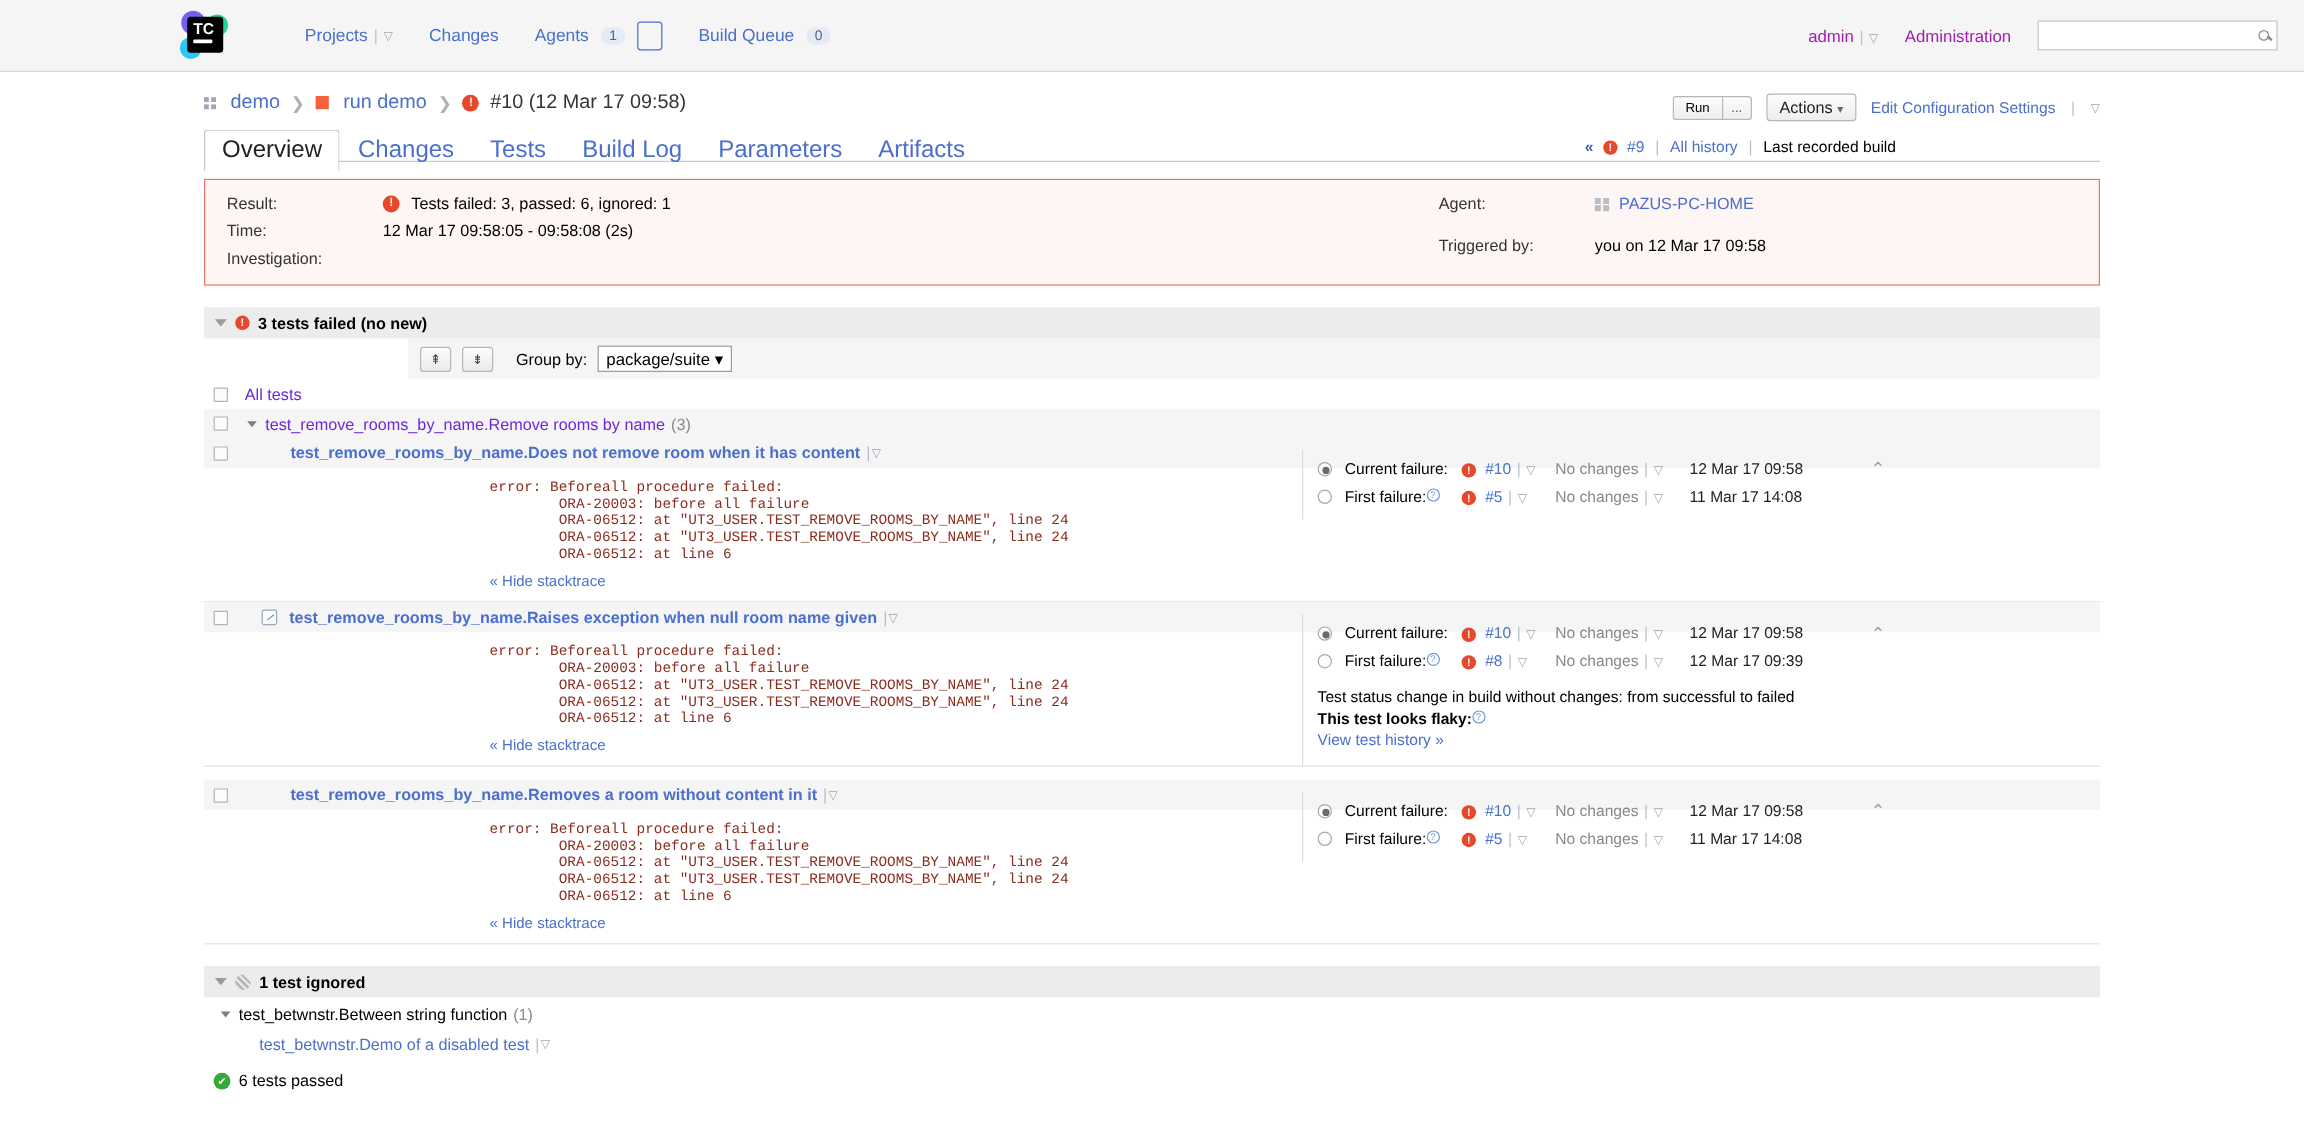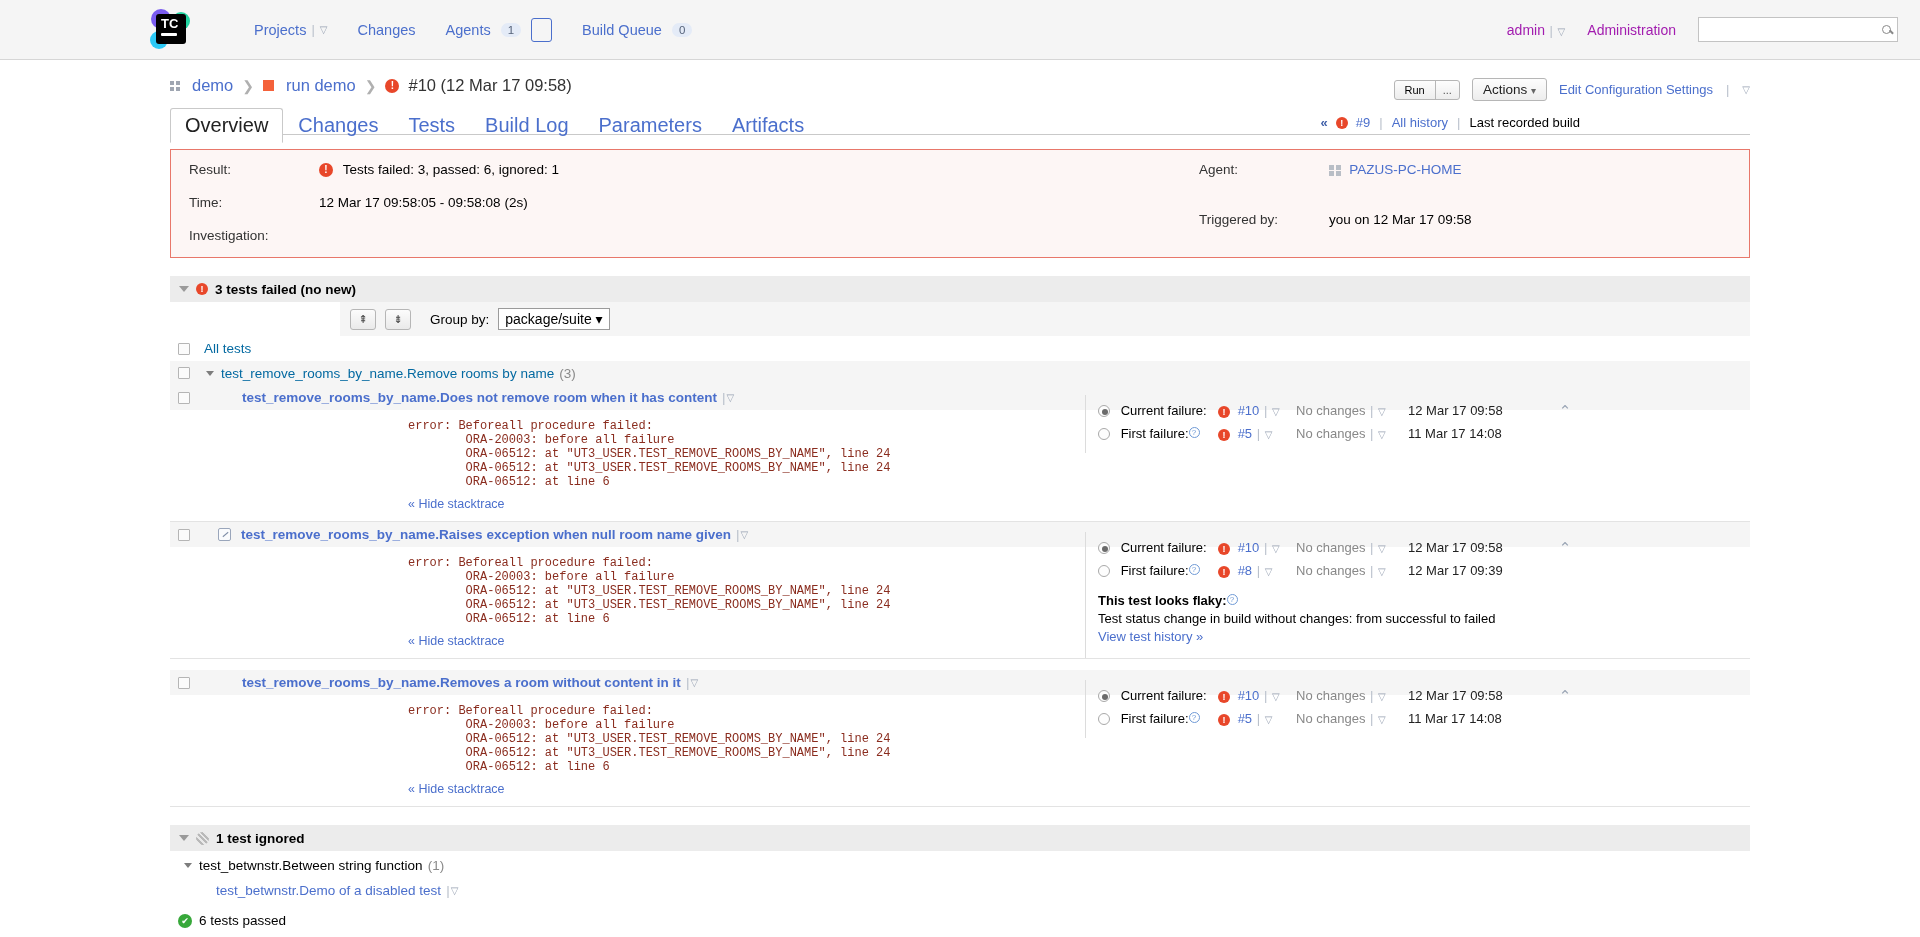--- a/index.html
+++ b/index.html
@@ -74,21 +74,21 @@
         position:relative; top:1px;}
   .tab.active{ color:#222; background:#fff; border:1px solid #c9c9c9; border-bottom-color:#fff;
                border-radius:3px 3px 0 0;}
   .tabright{ position:absolute; right:170px; bottom:4px; display:flex; align-items:center; gap:8px; font-size:13px;}
   .tabright a{color:#4b6fcc;text-decoration:none;}
   .dbl-arrow{color:#3f5fa8;font-weight:bold;}
 
   
   .summary{ margin:14px 170px 0 0; border:1px solid #e8776a; background:#fdf6f5; padding:12px 18px 14px 18px;
             display:flex;}
-  .sumcol{ display:grid; grid-template-columns:130px auto; row-gap:18px; font-size:13.5px;}
+  .sumcol{ display:grid; grid-template-columns:130px auto; row-gap:8px; font-size:13.5px;}
   .sumcol.left{ flex:0 0 1010px;}
   .sumlabel{ color:#333; }
   .invlink{ color:#d9503f; text-decoration:none;}
   .agent-ico{ display:inline-grid; grid-template-columns:5px 5px; grid-gap:1.5px; vertical-align:middle;
               margin-right:5px;}
   .agent-ico span{width:5px;height:5px;background:#b9bec6;display:block;}
 
   
   .secthead{ margin:18px 170px 0 0; background:#ececec; height:26px; display:flex; align-items:center;
              gap:7px; padding-left:9px; font-size:13.5px; font-weight:bold;}
@@ -105,21 +105,21 @@
          cursor:pointer; font-size:11px; color:#444;}
   .grouplabel{ margin-left:10px; font-size:13.5px;}
   .select{ border:1px solid #9b9b9b; background:#fff; font-size:14px; padding:2px 6px; cursor:pointer;}
 
   
   .trow{ display:flex; align-items:center; min-height:22px; font-size:13.5px;}
   .trow.alt{ background:#f5f5f5;}
   .cb{ width:12px;height:12px;border:1px solid #b5b5b5;background:#fbfbfb; margin:0 0 0 8px; flex:0 0 auto;
        border-radius:1px; cursor:pointer;}
   .tname{ color:#4b6fcc; text-decoration:none;}
-  .tname.dark{color:#0369a1;}
+  .tname.dark{color:#6d28d9;}
   .cnt{ color:#8a8a8a;}
   .flaky-ico{ width:13px;height:13px;border:1px solid #9aa6bb; border-radius:2px; display:inline-block;
               position:relative; background:#fafbfd;}
   .flaky-ico:after{content:"";position:absolute;left:3px;top:5px;width:7px;height:1px;background:#7f8ea8;
               transform:rotate(-40deg);}
 
   .testblock{ border-bottom:1px solid #e3e3e3; position:relative; }
   .stack{ font-family:"Liberation Mono", monospace; font-size:12px; color:#8a2c1e; white-space:pre;
           padding:9px 0 0 238px; line-height:14px;}
   .hide-st{ color:#4b6fcc; text-decoration:none; font-size:12.5px; display:inline-block;
@@ -409,24 +409,24 @@
           </div>
           <div>
             <span class="nochanges">No changes</span>
             <span class="vbar">|</span>
             <span class="caret">▽</span>
           </div>
           <div class="fdate">12 Mar 17 09:39</div>
           <div></div>
         </div>
         <div class="flakybox">
+          <div>Test status change in build without changes: from successful to failed</div>
           <div>
             <b>This test looks flaky:</b><span class="help-ico">?</span>
           </div>
-          <div>Test status change in build without changes: from successful to failed</div>
           <a href="#">View test history »</a>
         </div>
       </div>
     </div>
 
     <div class="testblock">
       <div class="trow alt" style="height:25px;margin-top:11px;">
         <span class="cb"></span>
         <a class="tname" href="#" style="margin-left:52px;font-weight:bold;">test_remove_rooms_by_name.Removes a room without content in it</a>
         <span class="vbar" style="margin-left:4px;">|</span>

